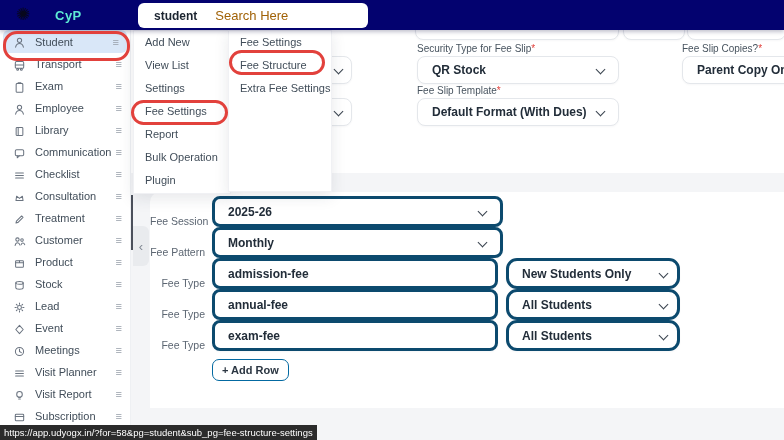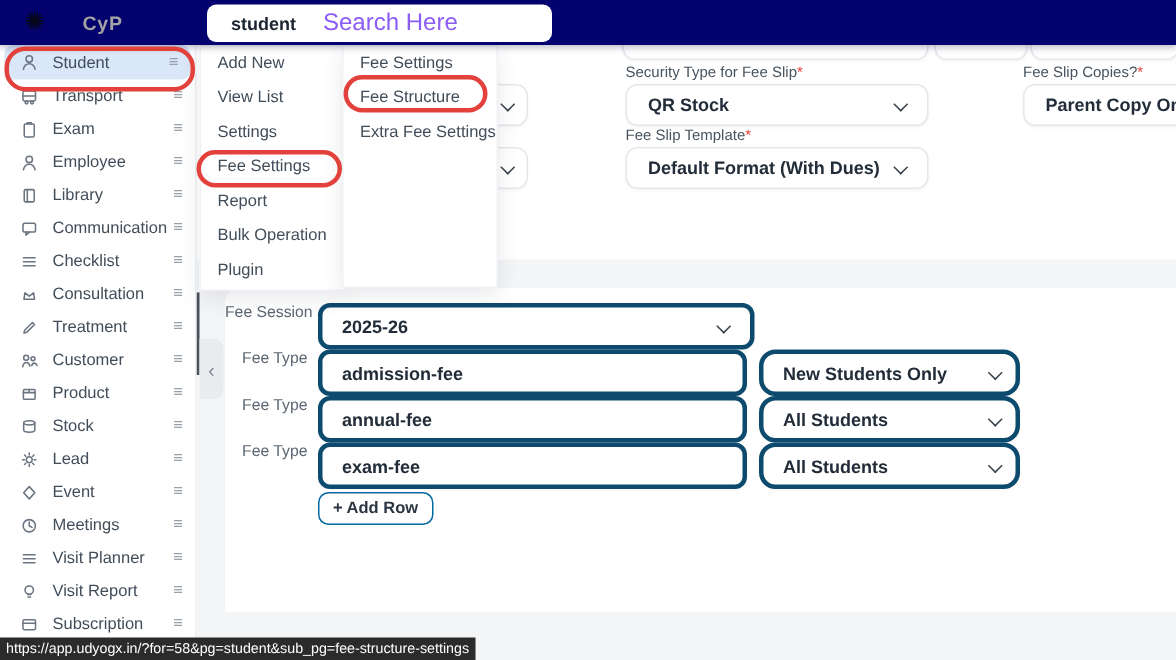--- a/index.html
+++ b/index.html
@@ -2,25 +2,25 @@
 <html><head>
 <meta charset="utf-8">
 <style>
   html,body{margin:0;padding:0;background:#fff;}
   #app{position:relative;width:784px;height:440px;overflow:hidden;
        font-family:"Liberation Sans",sans-serif;background:#fff;}
   
   .navbar{position:absolute;left:0;top:0;width:784px;height:30px;background:#03026f;z-index:50;
           box-shadow:0 2px 4px rgba(10,10,60,.25);}
   .logo-glyph{position:absolute;left:16px;top:4px;font-size:17px;line-height:22px;color:#07071c;}
-  .brand{position:absolute;left:55px;top:8px;color:#a3a3a3;font-size:13px;font-weight:bold;letter-spacing:.5px;}
+  .brand{position:absolute;left:55px;top:8px;color:#5eead4;font-size:13px;font-weight:bold;letter-spacing:.5px;}
   .searchbox{position:absolute;left:138px;top:3px;width:230px;height:25px;background:#fff;border-radius:6px;
              display:flex;align-items:center;z-index:55;}
   .search-scope{font-size:12px;font-weight:bold;color:#1b2430;padding:0 18px 0 16px;}
-  .search-ph{font-size:16px;color:#8b5cf6;}
+  .search-ph{font-size:13px;color:#a16207;}
   
   .sidebar{position:absolute;left:0;top:30px;width:130px;height:410px;background:#fff;
            border-right:1px solid #eef0f3;z-index:20;}
   .side-item{position:relative;height:22px;display:flex;align-items:center;cursor:pointer;}
   .side-item.selected{background:#d9e7f8;border-radius:6px;margin:0 3px;height:23px;}
   .side-icon{width:13px;height:13px;margin-left:13px;color:#6b7480;flex:0 0 13px;}
   .side-item.selected .side-icon{margin-left:10px;}
   .side-label{font-size:11px;color:#414d59;margin-left:9px;white-space:nowrap;}
   .burger{position:absolute;right:8px;top:50%;transform:translateY(-50%);
           font-size:11px;color:#99a0aa;line-height:1;}
@@ -42,21 +42,21 @@
   .field-box{position:absolute;background:#fff;border:1px solid #e4e7eb;border-radius:8px;
              box-shadow:0 1px 2px rgba(40,50,70,.04);display:flex;align-items:center;z-index:5;}
   .field-box .val{font-size:12px;font-weight:bold;color:#222d39;padding-left:14px;white-space:nowrap;}
   .chev{width:6px;height:6px;border-right:1.6px solid #39434e;border-bottom:1.6px solid #39434e;
         transform:rotate(45deg);position:absolute;right:14px;top:9px;}
   .flabel{position:absolute;font-size:10px;color:#48545f;z-index:5;white-space:nowrap;}
   .req{color:#e2413c;}
   .cropped{z-index:4;}
   
   .rows-wrap{position:absolute;left:150px;top:202px;z-index:6;}
-  .frow{display:flex;align-items:flex-start;margin-bottom:6px;height:25px;}
+  .frow{display:flex;align-items:flex-end;margin-bottom:6px;height:25px;}
   .frow .rlabel{width:55px;text-align:right;font-size:10.5px;color:#5c6672;margin-right:7px;white-space:nowrap;}
   .ctrl{position:relative;background:#fff;border:3px solid #0c4a6e;border-radius:8px;height:25px;
         display:flex;align-items:center;box-shadow:0 1px 2px rgba(40,50,70,.04);}
   .ctrl .val{font-size:12px;font-weight:bold;color:#222d39;padding-left:13px;white-space:nowrap;}
   .w-wide{width:285px;}
   .w-input{width:280px;}
   .w-side{width:168px;margin-left:8px;border-radius:11px;}
   .addrow-btn{background:#fff;border:1px solid #0369a1;border-radius:7px;height:20px;padding:0 9px;
               font-size:11px;font-weight:bold;color:#2b3642;display:flex;align-items:center;cursor:pointer;}
   .save-btn{background:linear-gradient(135deg,#4aa0f7,#1e7df0);border:none;border-radius:7px;height:21px;
@@ -110,20 +110,27 @@
 
   <div class="rows-wrap" id="fee-rows">
       <div class="frow">
         <div class="rlabel">Fee Session</div>
         <div class="ctrl w-wide">
           <span class="val">2025-26</span>
           <span class="chev"></span>
         </div>
       </div>
       <div class="frow">
+        <div class="rlabel">Fee Pattern</div>
+        <div class="ctrl w-wide">
+          <span class="val">Monthly</span>
+          <span class="chev"></span>
+        </div>
+      </div>
+      <div class="frow">
         <div class="rlabel">Fee Type</div>
         <div class="ctrl w-input">
           <span class="val">admission-fee</span>
         </div>
         <div class="ctrl w-side">
           <span class="val">New Students Only</span>
           <span class="chev" style="right: 10px;"></span>
         </div>
       </div>
       <div class="frow">

